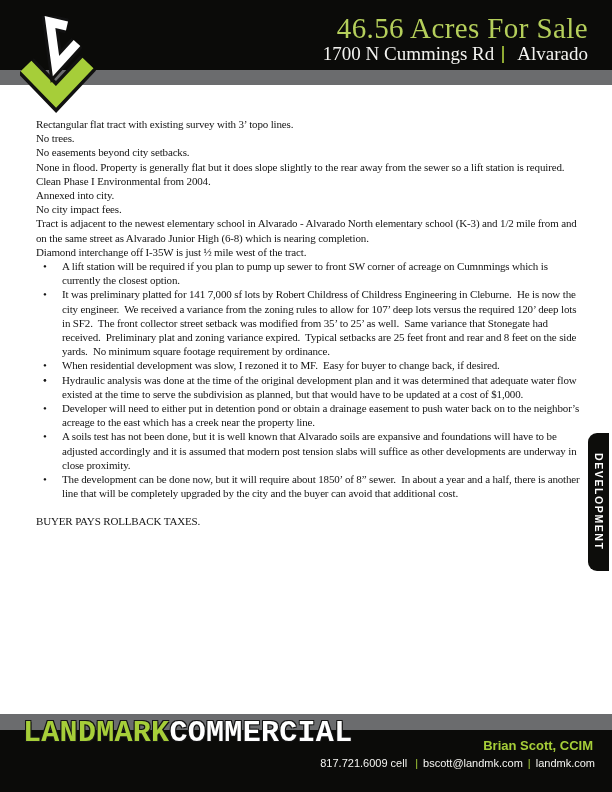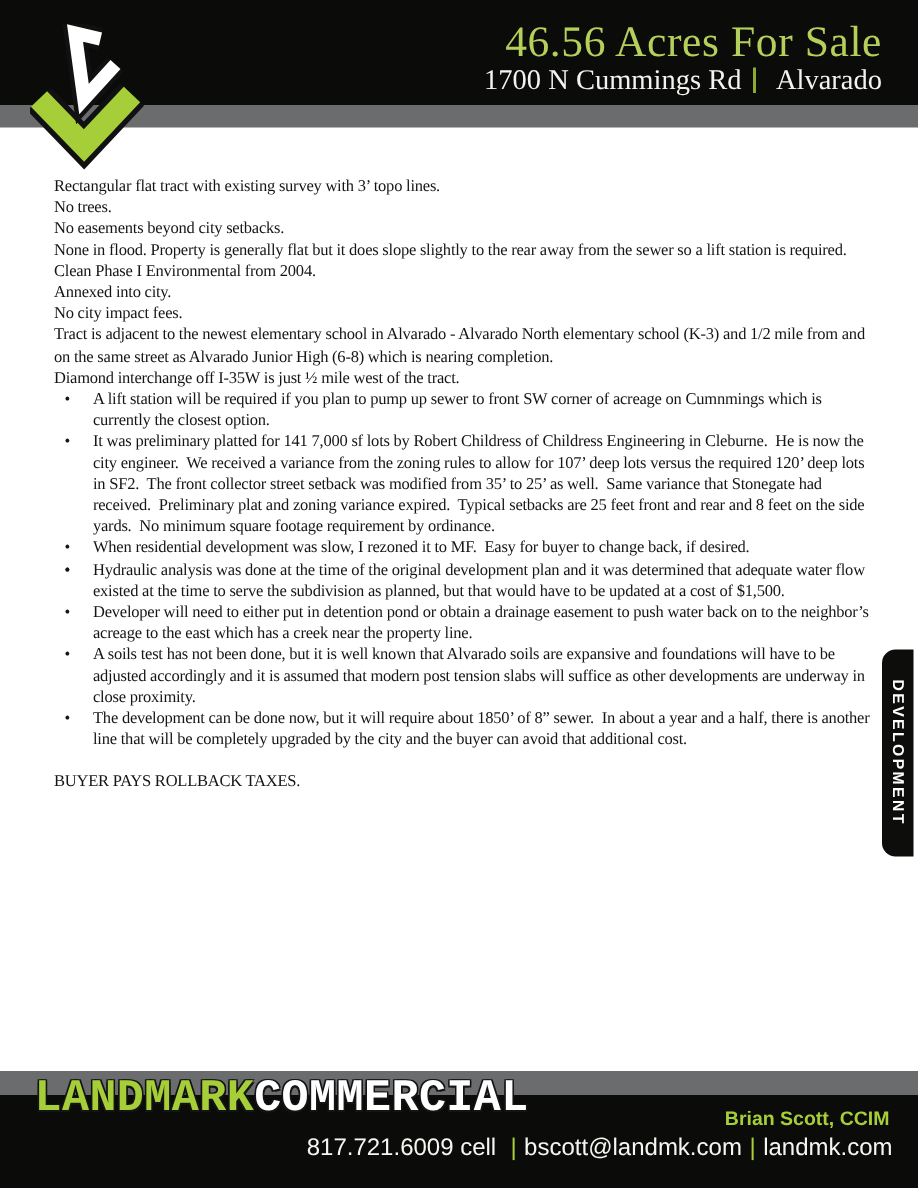--- a/index.html
+++ b/index.html
@@ -40,21 +40,21 @@
   .ft-black{position:absolute;top:730px;left:0;width:612px;height:62px;background:#0b0b09;}
   .brand{position:absolute;top:717px;left:23px;font-family:Liberation Mono, monospace;
          font-weight:bold;font-size:30px;line-height:32px;white-space:nowrap;z-index:6;
          letter-spacing:.3px;
          text-shadow:1px 1px 0 #141414,-1px -1px 0 #141414,1px -1px 0 #141414,-1px 1px 0 #141414;}
   .brand .g{color:#a6ce39;}
   .brand .w{color:#ffffff;}
   .agent{position:absolute;top:738px;right:19px;font-family:"Liberation Sans",sans-serif;
          font-weight:bold;font-size:13px;color:#a6ce39;z-index:6;white-space:nowrap;}
   .contact{position:absolute;top:757px;right:17px;font-family:"Liberation Sans",sans-serif;
-           font-size:16px;color:#f5f5f2;z-index:6;white-space:nowrap;}
+           font-size:11px;color:#f5f5f2;z-index:6;white-space:nowrap;}
   .contact .sep{color:#a6ce39;padding:0 5px;}
 </style>
 </head>
 <body>
 
 <div class="page">
 
   <header class="hd">
     <div class="hd-title">46.56 Acres For Sale</div>
     <div class="hd-sub"><span>1700 N Cummings Rd</span><span class="vbar"></span><span>Alvarado</span></div>
@@ -79,21 +79,21 @@
     <p>Annexed into city.</p>
     <p>No city impact fees.</p>
     <p>Tract is adjacent to the newest elementary school in Alvarado - Alvarado North elementary school (K-3) and 1/2 mile from and on the same street as Alvarado Junior High (6-8) which is nearing completion.</p>
     <p>Diamond interchange off I-35W is just ½ mile west of the tract.</p>
 
     <ul class="features">
       <li><span class="marker">•</span><span class="btext">A lift station will be required if you plan to pump up sewer to front SW corner of acreage on Cumnmings which is currently the closest option.</span></li>
       <li><span class="marker">•</span><span class="btext">It was preliminary platted for 141 7,000 sf lots by Robert Childress of Childress Engineering in Cleburne.  He is now the city engineer.  We received a variance from the zoning rules to allow for 107’ deep lots versus the required 120’ deep lots in SF2.  The front collector street setback was modified from 35’ to 25’ as well.  Same variance that Stonegate had received.  Preliminary plat and zoning variance expired.  Typical setbacks are 25 feet front and rear and 8 feet on the side yards.  No minimum square footage requirement by ordinance.</span></li>
       <li><span class="marker">•</span><span class="btext">When residential development was slow, I rezoned it to MF.  Easy for buyer to change back, if desired.</span></li>
       <li><span class="marker">•</span></li>
-      <li><span class="marker">•</span><span class="btext">Hydraulic analysis was done at the time of the original development plan and it was determined that adequate water flow existed at the time to serve the subdivision as planned, but that would have to be updated at a cost of $1,500.</span></li>
+      <li><span class="marker">•</span><span class="btext">Hydraulic analysis was done at the time of the original development plan and it was determined that adequate water flow existed at the time to serve the subdivision as planned, but that would have to be updated at a cost of $1,000.</span></li>
       <li><span class="marker">•</span><span class="btext">Developer will need to either put in detention pond or obtain a drainage easement to push water back on to the neighbor’s acreage to the east which has a creek near the property line.</span></li>
       <li><span class="marker">•</span><span class="btext">A soils test has not been done, but it is well known that Alvarado soils are expansive and foundations will have to be adjusted accordingly and it is assumed that modern post tension slabs will suffice as other developments are underway in close proximity.</span></li>
       <li><span class="marker">•</span><span class="btext">The development can be done now, but it will require about 1850’ of 8” sewer.  In about a year and a half, there is another line that will be completely upgraded by the city and the buyer can avoid that additional cost.</span></li>
     </ul>
 
     <div class="closing">
       <p>BUYER PAYS ROLLBACK TAXES.</p>
     </div>
   </main>
 

